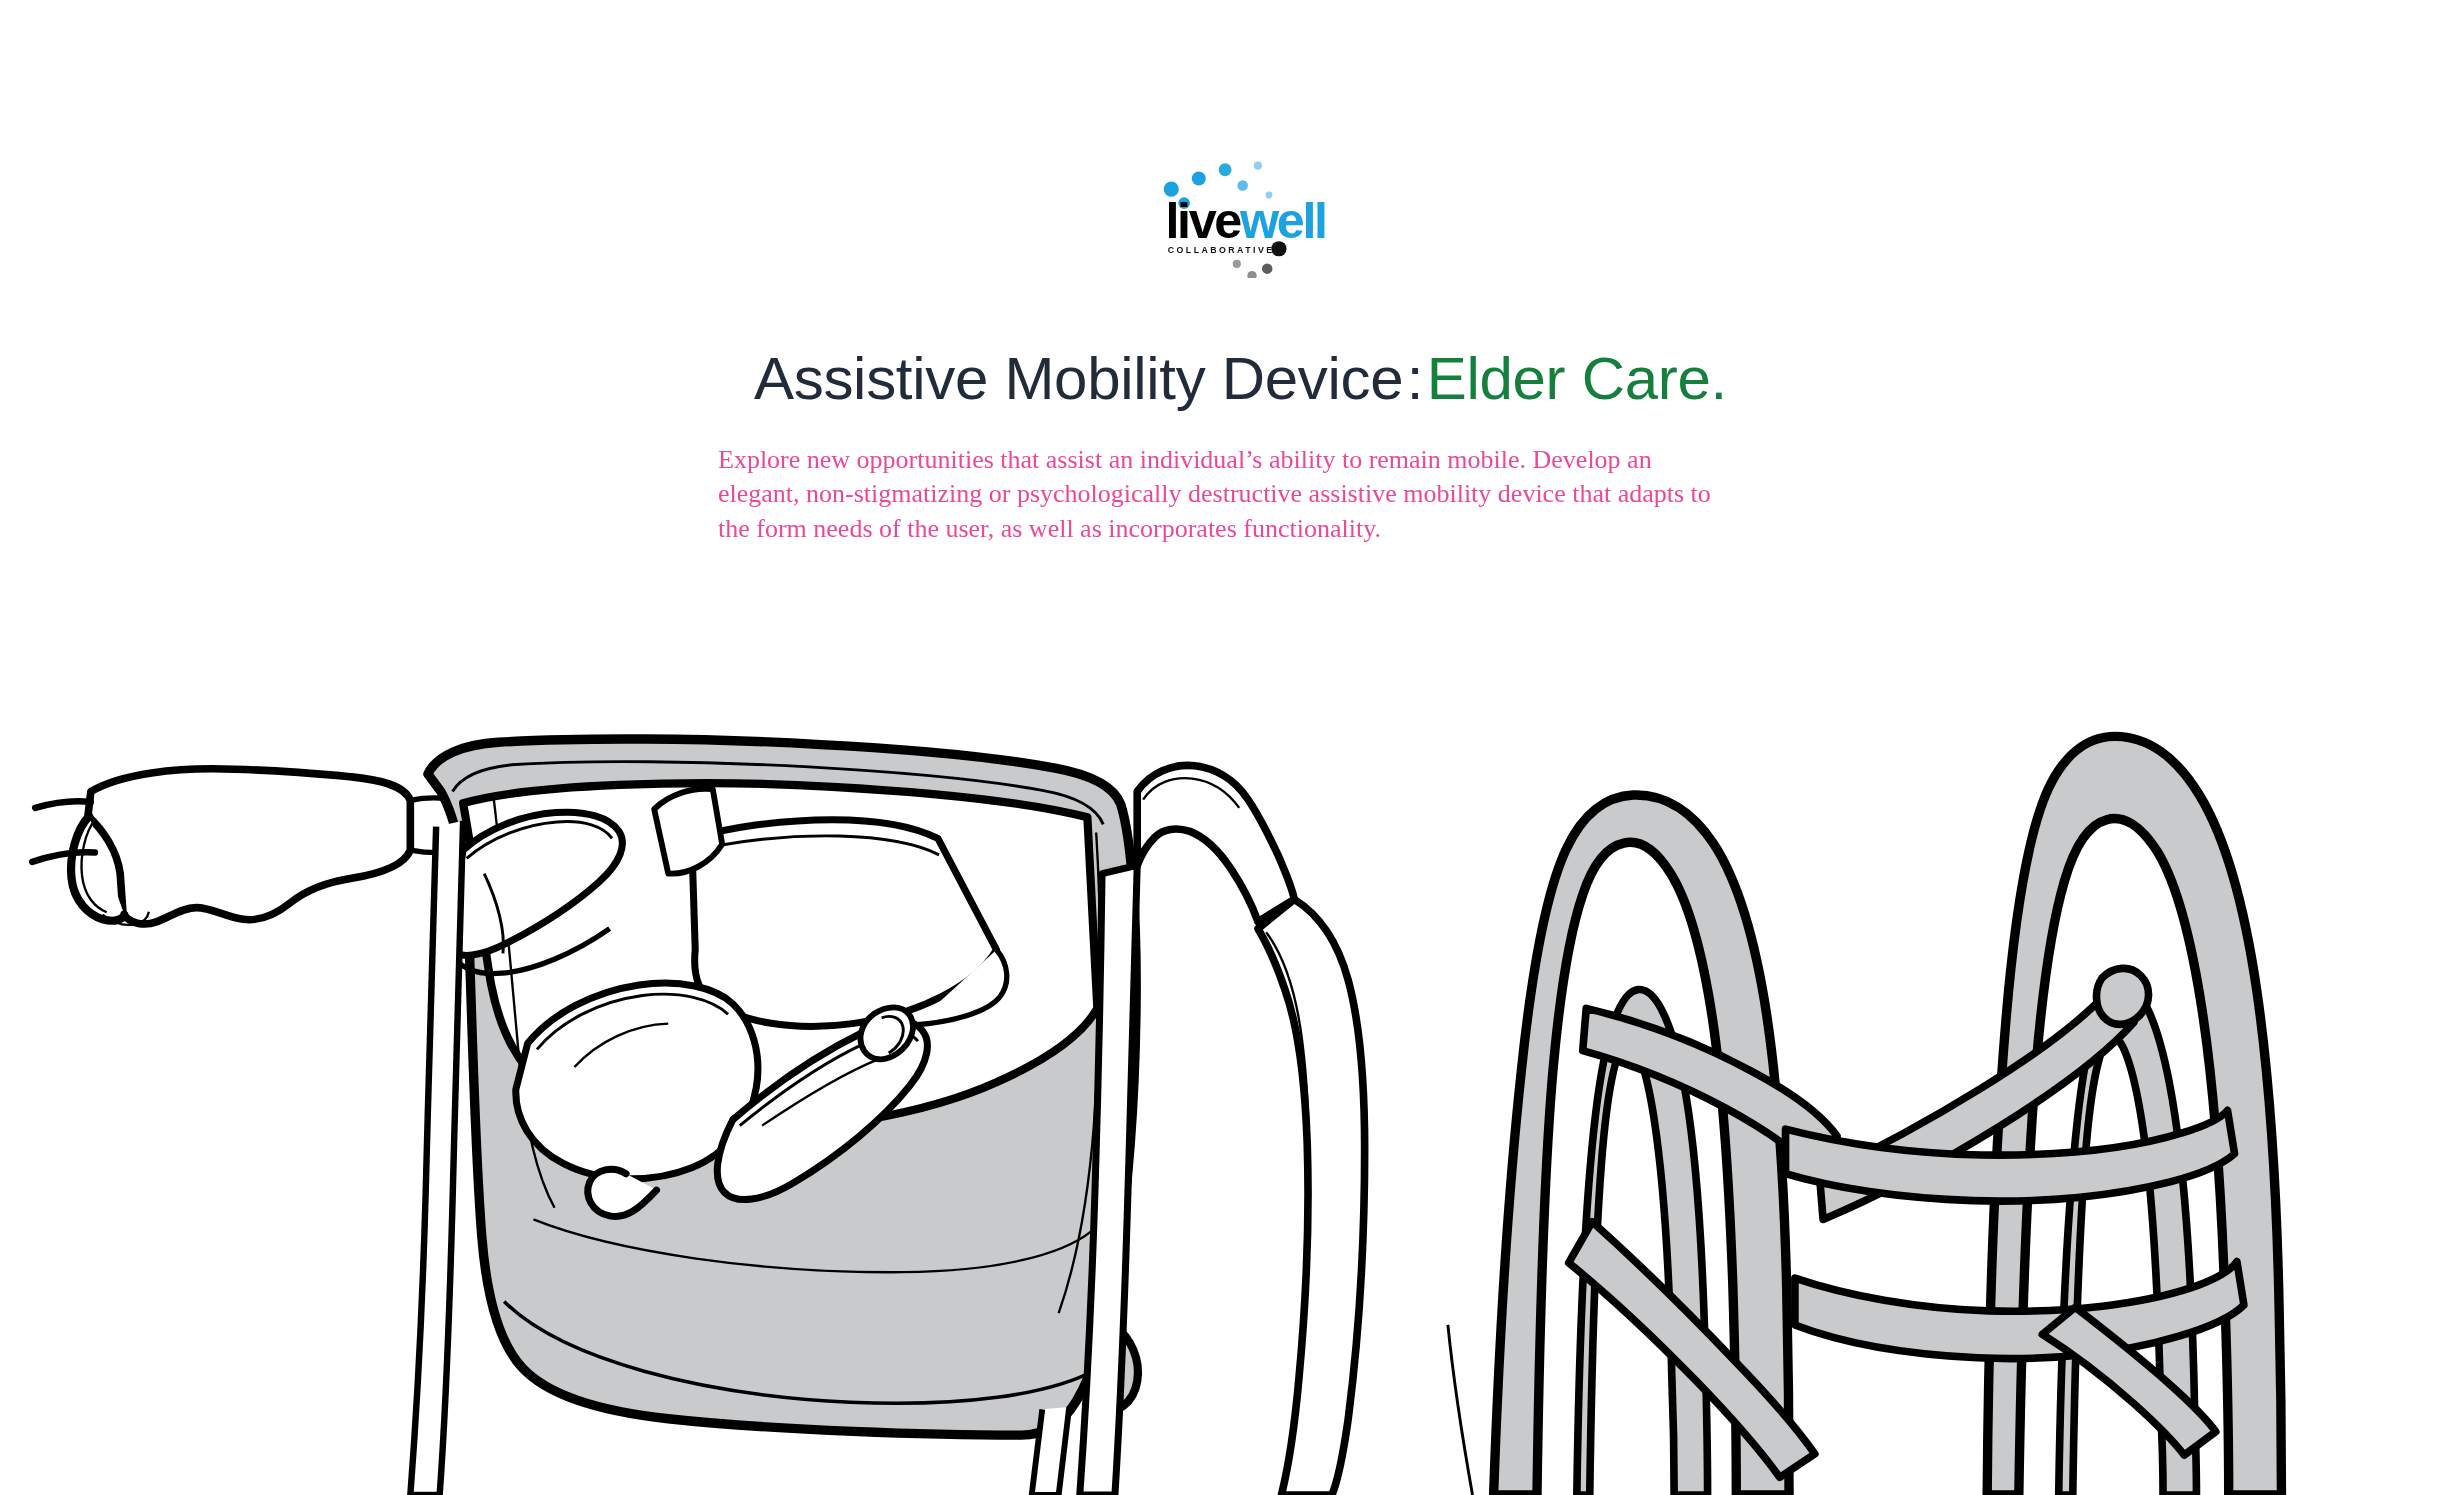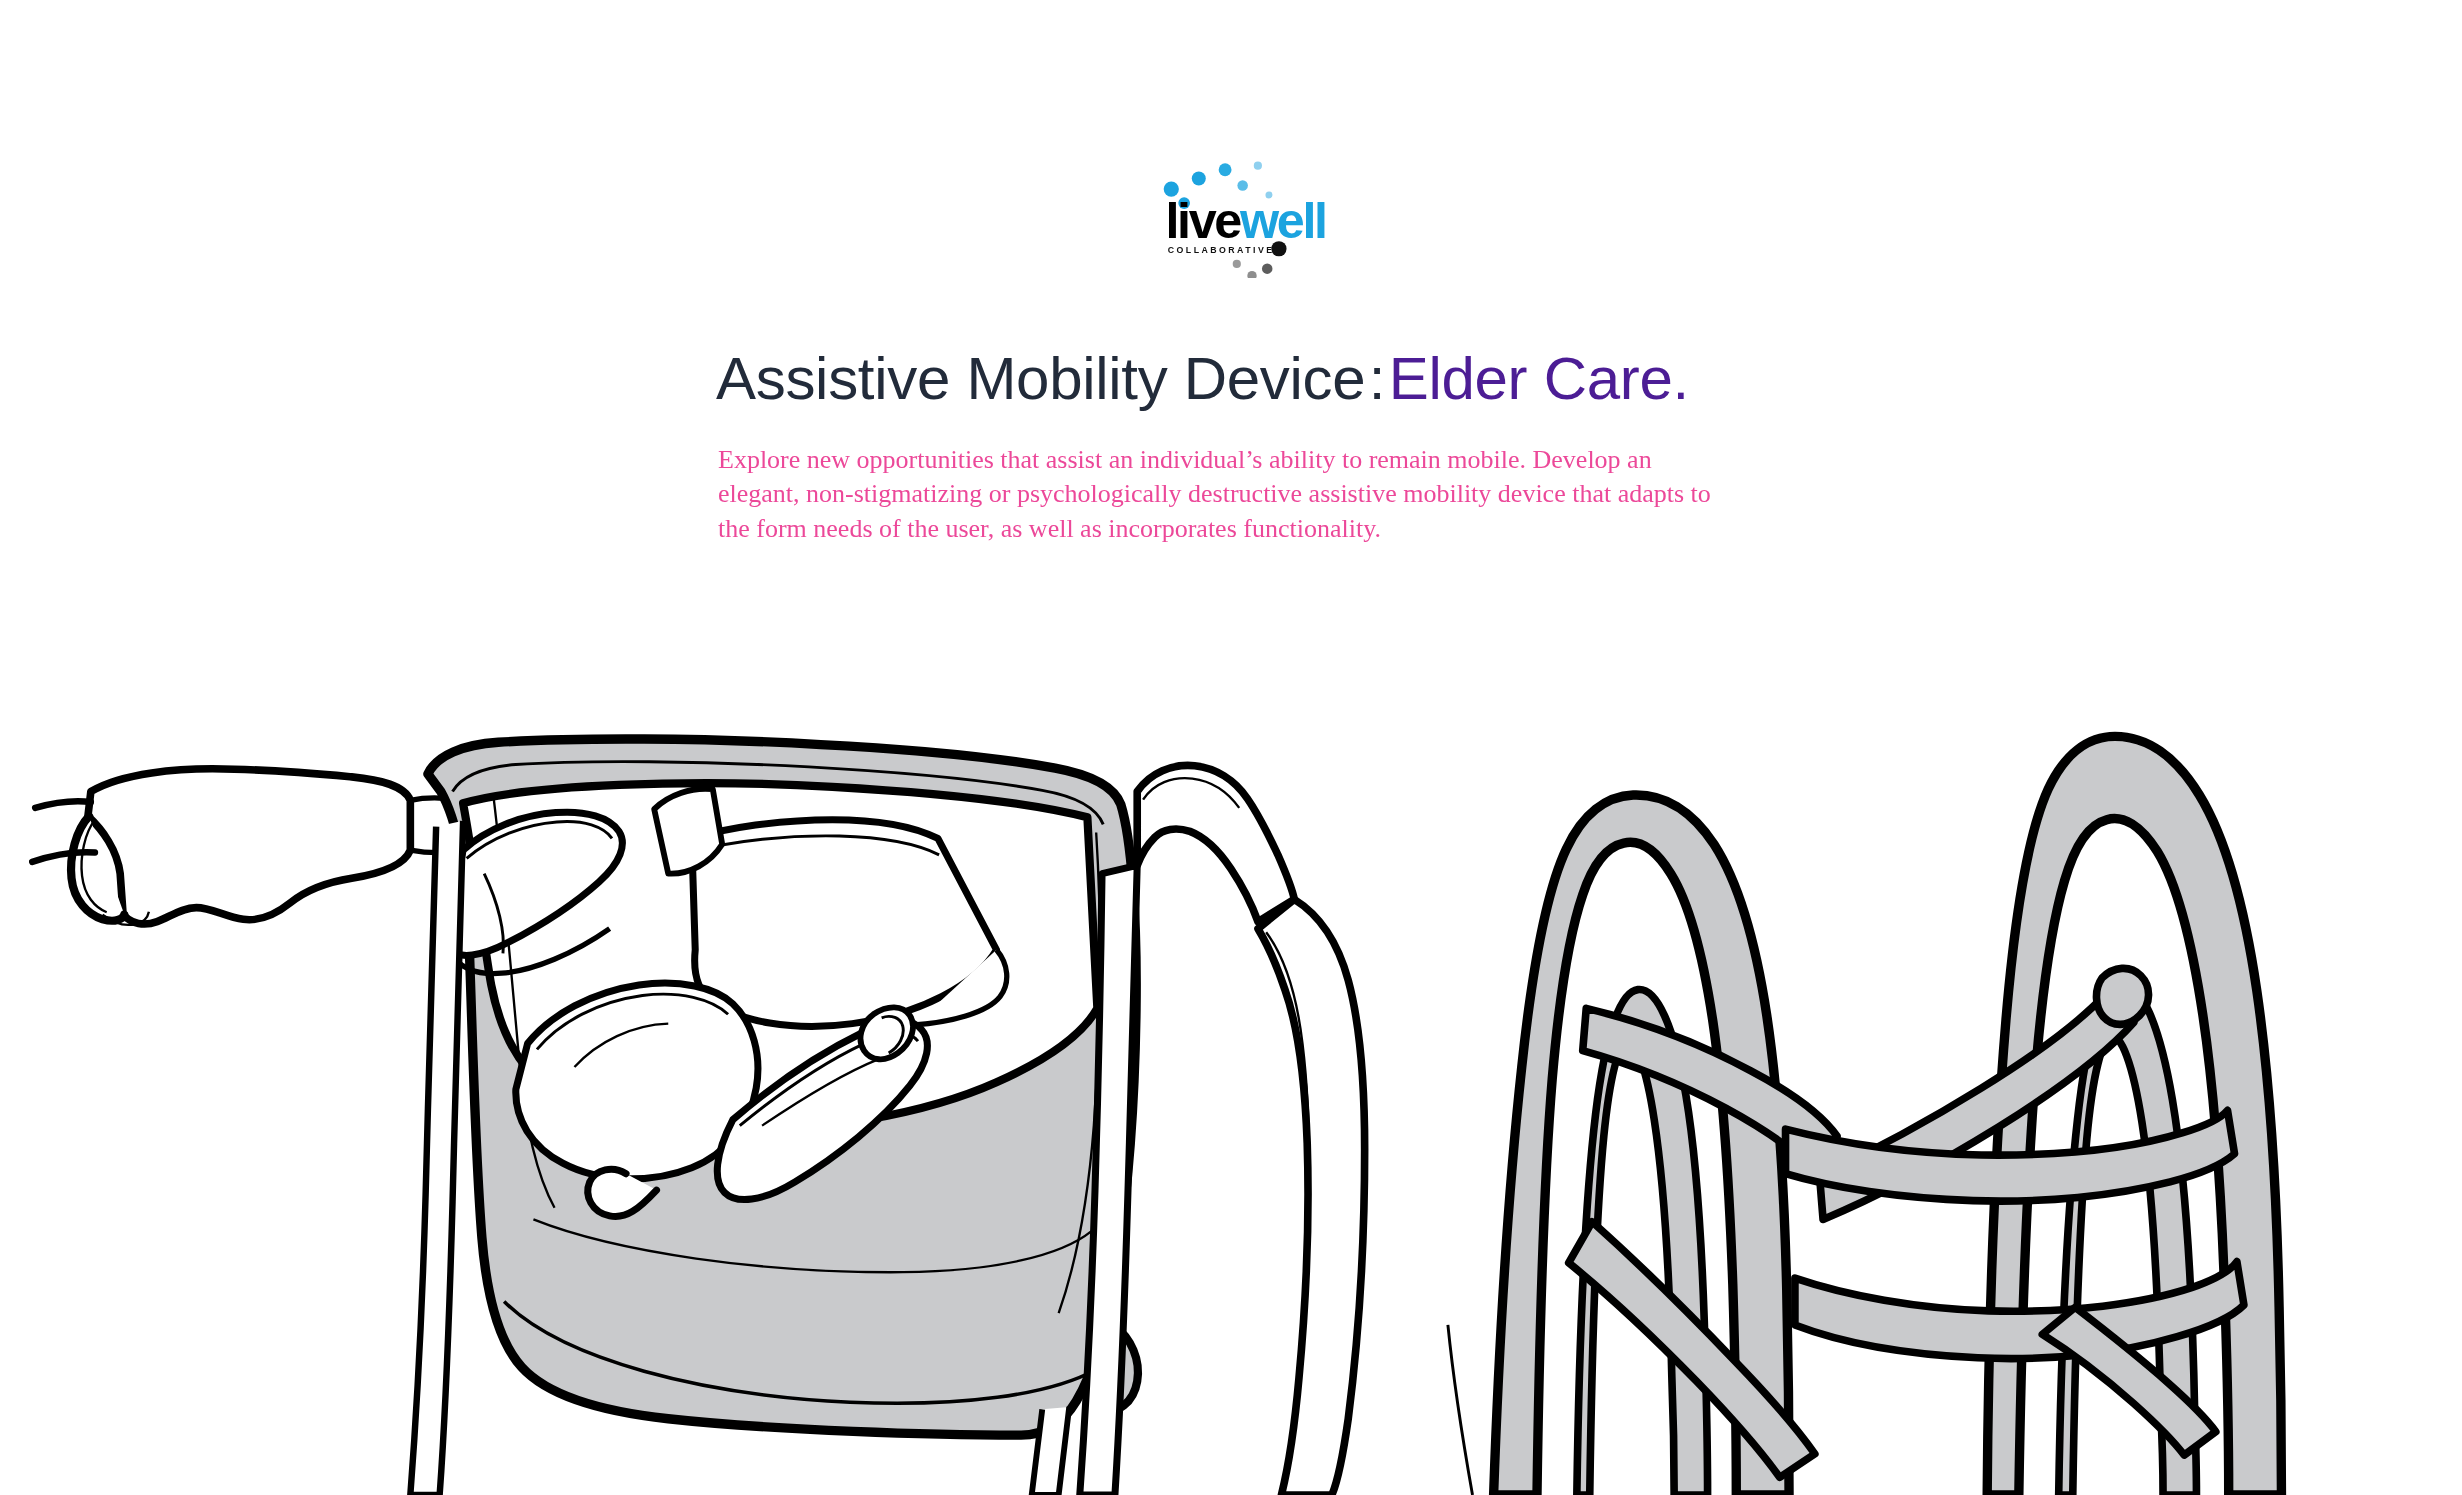--- a/index.html
+++ b/index.html
@@ -16,23 +16,23 @@
   }
   .logo-svg{display:block;width:199px;height:117px;}
 
   
   .headline{
     position:absolute;left:716px;top:349px;
     font-size:60px;line-height:1.0;
     font-weight:400;letter-spacing:-0.3px;
     white-space:nowrap;
   }
-  .headline .part-a{color:#222b3a;}
+  .headline .part-a{color:#222b3a;margin-left:38px;}
   .headline .colon{color:#222b3a;padding:0 3.5px;}
-  .headline .part-b{color:#4c1d95;}
+  .headline .part-b{color:#15803d;}
 
   
   .body-copy{
     position:absolute;left:718px;top:443px;width:997px;
     font-family:"Liberation Serif", serif;
     font-size:26px;line-height:1.32;color:#ec4899;
   }
   .body-copy p{margin:0;}
 
   

